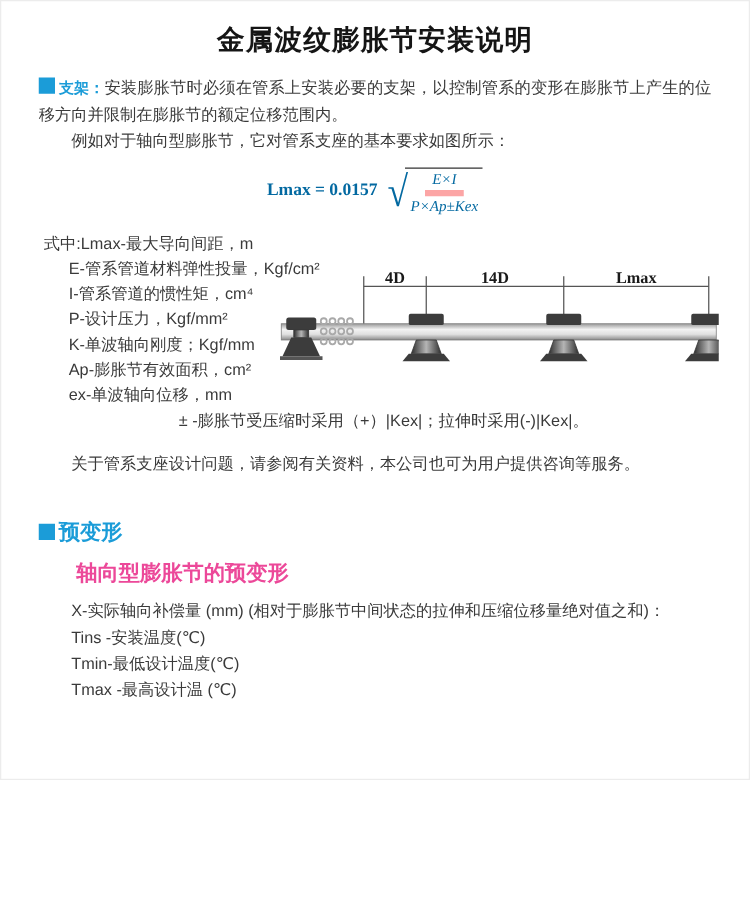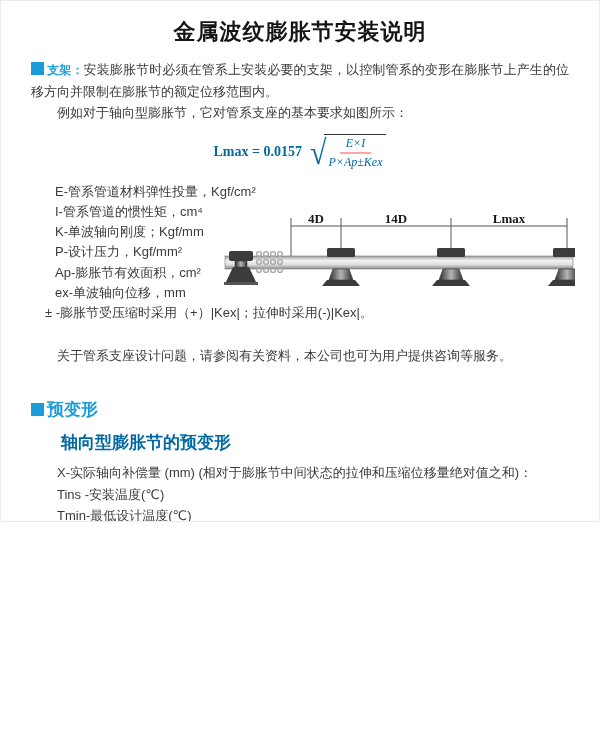--- a/index.html
+++ b/index.html
@@ -1,59 +1,59 @@
 <!DOCTYPE html>
 <html><head>
 <meta charset="utf-8">
 <style>
   * { margin:0; padding:0; box-sizing:border-box; }
   html,body { background:#fff; }
   .page {
-    width:600px; height:522px; margin:0 auto; background:#ffffff;
+    width:600px; height:624px; margin:0 auto; background:#ffffff;
     font-family:"Liberation Sans","DejaVu Sans",sans-serif;
     color:#3a3a3a; position:relative; overflow:hidden;
     border:1px solid #ececec;
     padding:12px 30px 16px 30px;
   }
   .page-title {
     text-align:center; font-size:22px; font-weight:bold; color:#151515;
     letter-spacing:1px; margin:4px 0 12px 0;
   }
   .para { font-size:13px; line-height:1.65; text-align:justify; }
   .indent { text-indent:2em; }
   .sq {
     display:inline-block; width:13px; height:13px; background:#1b9cd8;
     margin-right:3px; vertical-align:-1px;
   }
   .sec-label { color:#1b9cd8; font-size:12px; font-weight:bold; margin-right:0; }
   .sec-head { font-size:17px; font-weight:bold; color:#1b9cd8; margin:32px 0 6px 0; }
-  .sub-head { font-size:17px; font-weight:bold; color:#0369a1; margin:10px 0 8px 0; }
+  .sub-head { font-size:17px; font-weight:bold; color:#ec4899; margin:10px 0 8px 0; }
   .sub-head.ind { margin-left:30px; }
 
   
   .formula {
     display:flex; justify-content:center; align-items:center;
     font-family:"Liberation Serif","DejaVu Serif",serif; color:#0369a1;
     margin:10px 0 12px 0; font-size:14px;
   }
   .f-bold { font-weight:bold; }
   .radical { font-size:30px; line-height:0.9; font-weight:normal; margin:0 -2px 0 8px; transform:scaleY(1.15); }
   .rad-content { border-top:1.5px solid #333; display:inline-block; padding:1px 4px 0 4px; }
   .frac { display:inline-flex; flex-direction:column; align-items:center; font-size:12px; font-style:italic; vertical-align:middle; }
-  .frac .num { border-bottom:2px solid #fca5a5; padding:0 6px 1px 6px; line-height:1.25; }
+  .frac .num { border-bottom:5px solid #fca5a5; padding:0 6px 1px 6px; line-height:1.25; }
   .frac .den { padding-top:1px; line-height:1.25; }
   .frac.upright { font-style:normal; }
   .f-part { margin:0 3px; }
 
   
   .def-zone { position:relative; min-height:150px; }
   .defs { font-size:13px; line-height:1.56; }
   .def-line { margin-left:24px; white-space:nowrap; }
   .def-line.first { margin-left:4px; }
-  .def-line.pm { margin-left:14px; }
+  .def-line.pm { margin-left:14px;text-align:center; }
   .note-line { font-size:13px; line-height:1.6; text-indent:2em; margin-top:14px; }
 
   .pipe-diagram { position:absolute; right:-6px; top:28px; }
 
   
   .t-lines { font-size:13px; line-height:1.62; }
   .t-lines div { margin-left:26px; }
 </style>
 </head>
 <body>
@@ -73,24 +73,25 @@
     <span class="rad-content">
       <span class="frac">
         <span class="num">E×I</span>
         <span class="den">P×Ap±Kex</span>
       </span>
     </span>
   </div>
 
   <div class="def-zone">
     <div class="defs">
+      <div class="def-line first">式中:Lmax-最大导向间距，m</div>
       <div class="def-line">E-管系管道材料弹性投量，Kgf/cm²</div>
       <div class="def-line">I-管系管道的惯性矩，cm⁴</div>
+      <div class="def-line">P-设计压力，Kgf/mm²</div>
       <div class="def-line">K-单波轴向刚度；Kgf/mm</div>
-      <div class="def-line">P-设计压力，Kgf/mm²</div>
       <div class="def-line">Ap-膨胀节有效面积，cm²</div>
       <div class="def-line">ex-单波轴向位移，mm</div>
       <div class="def-line pm">± -膨胀节受压缩时采用（+）|Kex|；拉伸时采用(-)|Kex|。</div>
     </div>
 
     <svg class="pipe-diagram" width="352" height="96" viewBox="0 0 352 96">
       <defs>
         <linearGradient id="pipeGrad" x1="0" y1="0" x2="0" y2="1">
           <stop offset="0" stop-color="#9a9a9a"></stop>
           <stop offset="0.35" stop-color="#f2f2f2"></stop>

